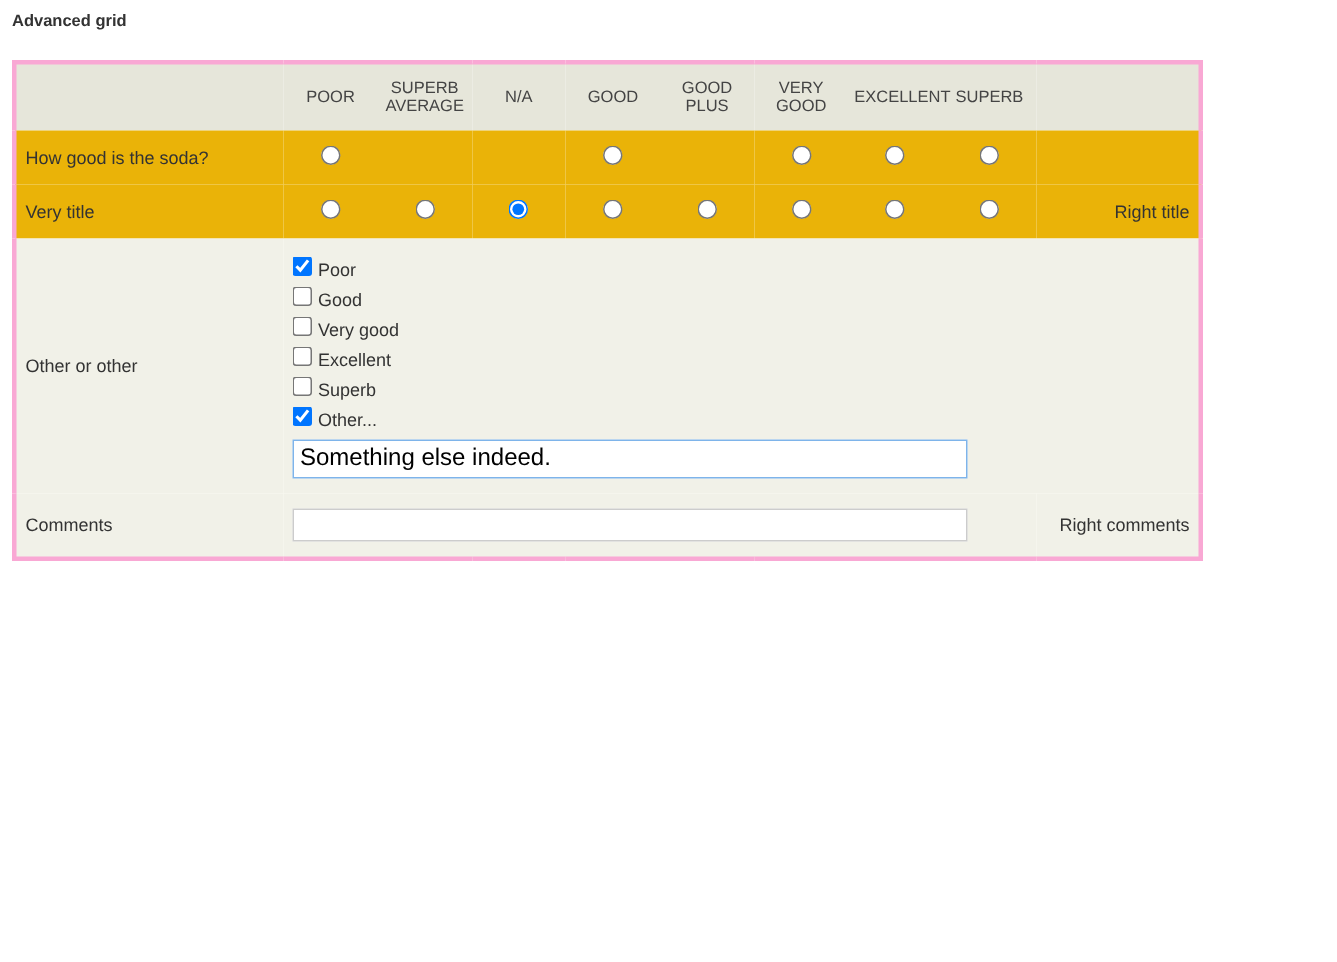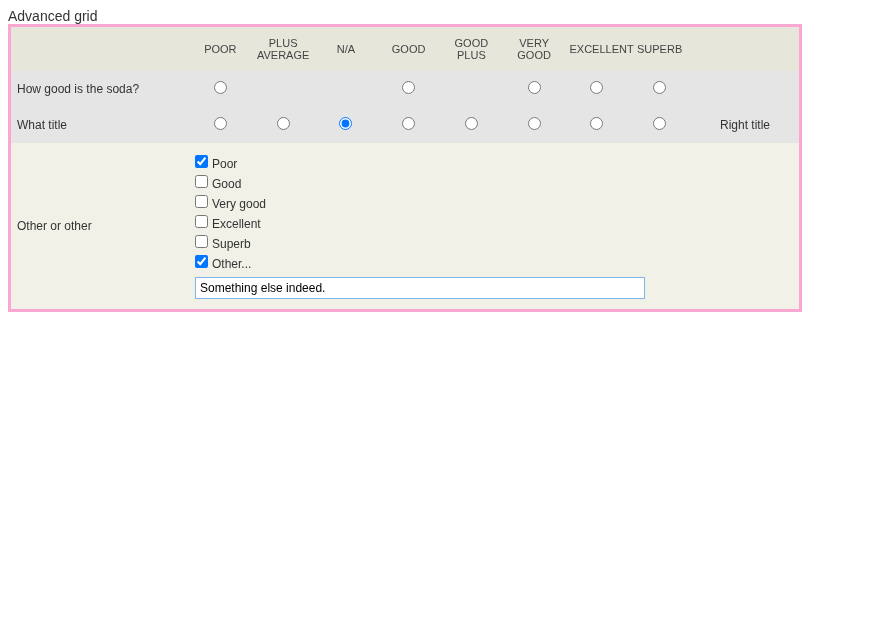--- a/index.html
+++ b/index.html
@@ -3,23 +3,23 @@
 <meta charset="utf-8">
 <style>
   body {
     font-family: Verdana, Arial, sans-serif;
     font-size: 12px;
     color: #333;
     background: #fff;
     margin: 8px;
   }
   .title {
-    font-weight: normal;
-    font-size: 14px;
-    margin-bottom: 0;
+    font-weight: bold;
+    font-size: 11px;
+    margin-bottom: 20px;
   }
   table.grid {
     border-collapse: collapse;
     width: 794px;
     border: 3px solid #f9a8d4;
     table-layout: fixed;
   }
   table.grid th {
     background: #e6e6da;
     font-weight: normal;
@@ -39,33 +39,33 @@
   table.grid td {
     padding: 10px 6px;
     vertical-align: middle;
     border: 0;
     font-size: 12px;
   }
   table.grid tr.even td {
     background: #f1f1e8;
   }
   table.grid tr.odd td {
-    background: #e5e5e5;
+    background: #eab308;
   }
   td.row-label {
     text-align: left;
     width: 170px;
     padding-left: 10px;
     padding-right: 10px;
   }
   td.cell {
     text-align: center;
   }
   td.right-label {
-    text-align: center;
+    text-align: right;
     padding-left: 10px;
   }
   .req {
     color: #cc0000;
   }
   input[type="radio"], input[type="checkbox"] {
     margin: 0;
     cursor: pointer;
   }
   .opt-row {
@@ -74,21 +74,21 @@
   }
   .opt-row label {
     margin-left: 4px;
   }
   .other-input {
     width: 440px;
     border: 1px solid #7eb4ea;
     background: #ffffff;
     padding: 3px 4px;
     font-family: Verdana, Arial, sans-serif;
-    font-size: 12px;
+    font-size: 16px;
     margin-top: 4px;
   }
   .comments-input {
     width: 440px;
     border: 1px solid #ccc;
     padding: 3px 4px;
     font-family: Verdana, Arial, sans-serif;
     font-size: 12px;
   }
   select.list-sel {
@@ -108,21 +108,21 @@
 </head>
 <body>
 
 <div class="title">Advanced grid</div>
 
 <table class="grid">
   <thead>
     <tr>
       <th class="row-label-head"></th>
       <th>POOR</th>
-      <th>PLUS AVERAGE</th>
+      <th>SUPERB AVERAGE</th>
       <th>N/A</th>
       <th>GOOD</th>
       <th>GOOD PLUS</th>
       <th>VERY GOOD</th>
       <th>EXCELLENT</th>
       <th>SUPERB</th>
       <th class="right-head"></th>
     </tr>
   </thead>
   <tbody id="grid-body">
@@ -132,29 +132,34 @@
         <td class="cell"></td>
         <td class="cell"></td>
         <td class="cell"><input type="radio" name="r_soda" style=""></td>
         <td class="cell"></td>
         <td class="cell"><input type="radio" name="r_soda" style=""></td>
         <td class="cell"><input type="radio" name="r_soda" style=""></td>
         <td class="cell"><input type="radio" name="r_soda" style=""></td>
         <td class="right-label"></td>
       </tr>
       <tr class="odd">
-        <td class="row-label">What title</td>
+        <td class="row-label">Very title</td>
         <td class="cell"><input type="radio" name="r_left" style=""></td>
         <td class="cell"><input type="radio" name="r_left" style=""></td>
         <td class="cell"><input type="radio" name="r_left" checked="" style=""></td>
         <td class="cell"><input type="radio" name="r_left" style=""></td>
         <td class="cell"><input type="radio" name="r_left" style=""></td>
         <td class="cell"><input type="radio" name="r_left" style=""></td>
         <td class="cell"><input type="radio" name="r_left" style=""></td>
         <td class="cell"><input type="radio" name="r_left" style=""></td>
         <td class="right-label">Right title</td>
       </tr>
       <tr class="even">
         <td class="row-label">Other or other</td>
         <td colspan="9" class="inner-td"><span class="opt-row"><input type="checkbox" checked="" style=""><label>Poor</label></span><span class="opt-row"><input type="checkbox" style=""><label>Good</label></span><span class="opt-row"><input type="checkbox" style=""><label>Very good</label></span><span class="opt-row"><input type="checkbox" style=""><label>Excellent</label></span><span class="opt-row"><input type="checkbox" style=""><label>Superb</label></span><span class="opt-row"><input type="checkbox" checked="" style=""><label>Other...</label></span><input type="text" class="other-input" value="Something else indeed." style=""></td>
       </tr>
+      <tr class="even">
+        <td class="row-label">Comments</td>
+        <td colspan="8" class="inner-td"><input type="text" class="comments-input" style=""></td>
+        <td class="right-label">Right comments</td>
+      </tr>
     </tbody>
 </table>
 
 </body></html>

